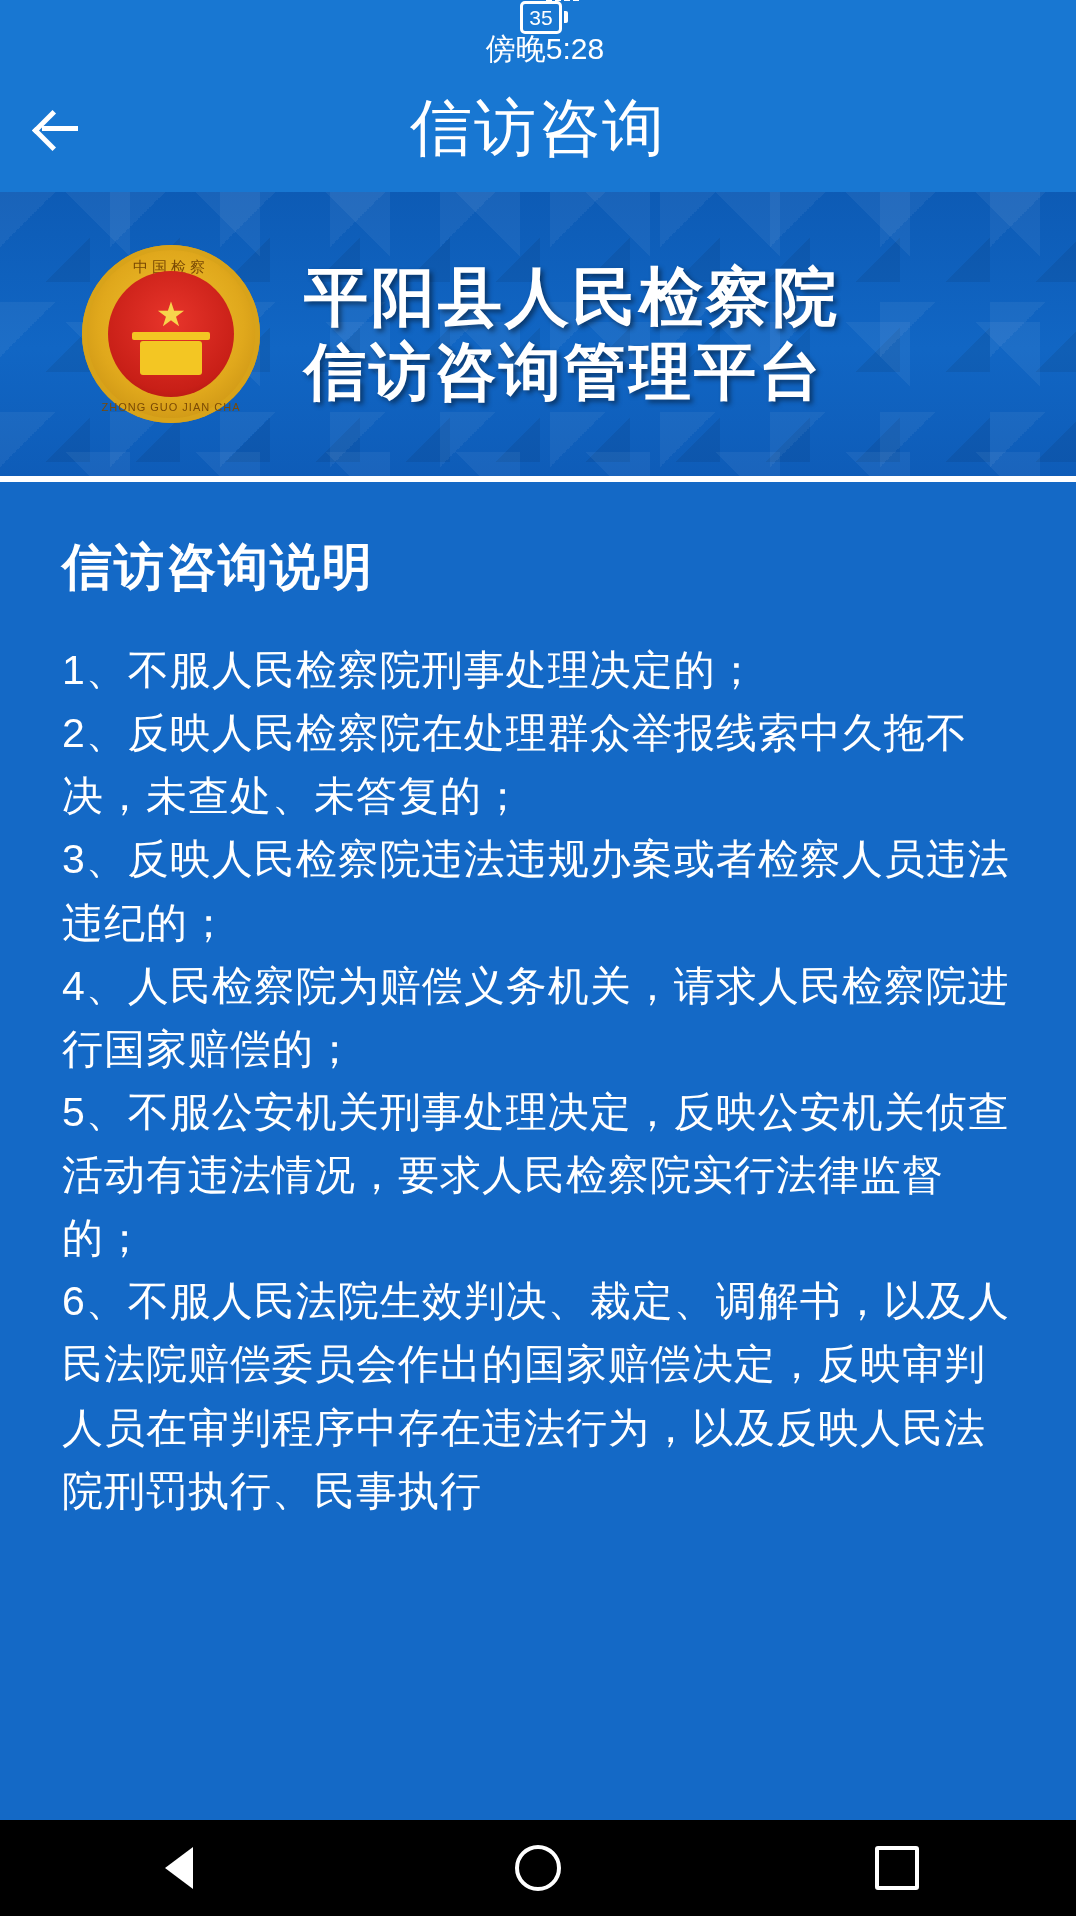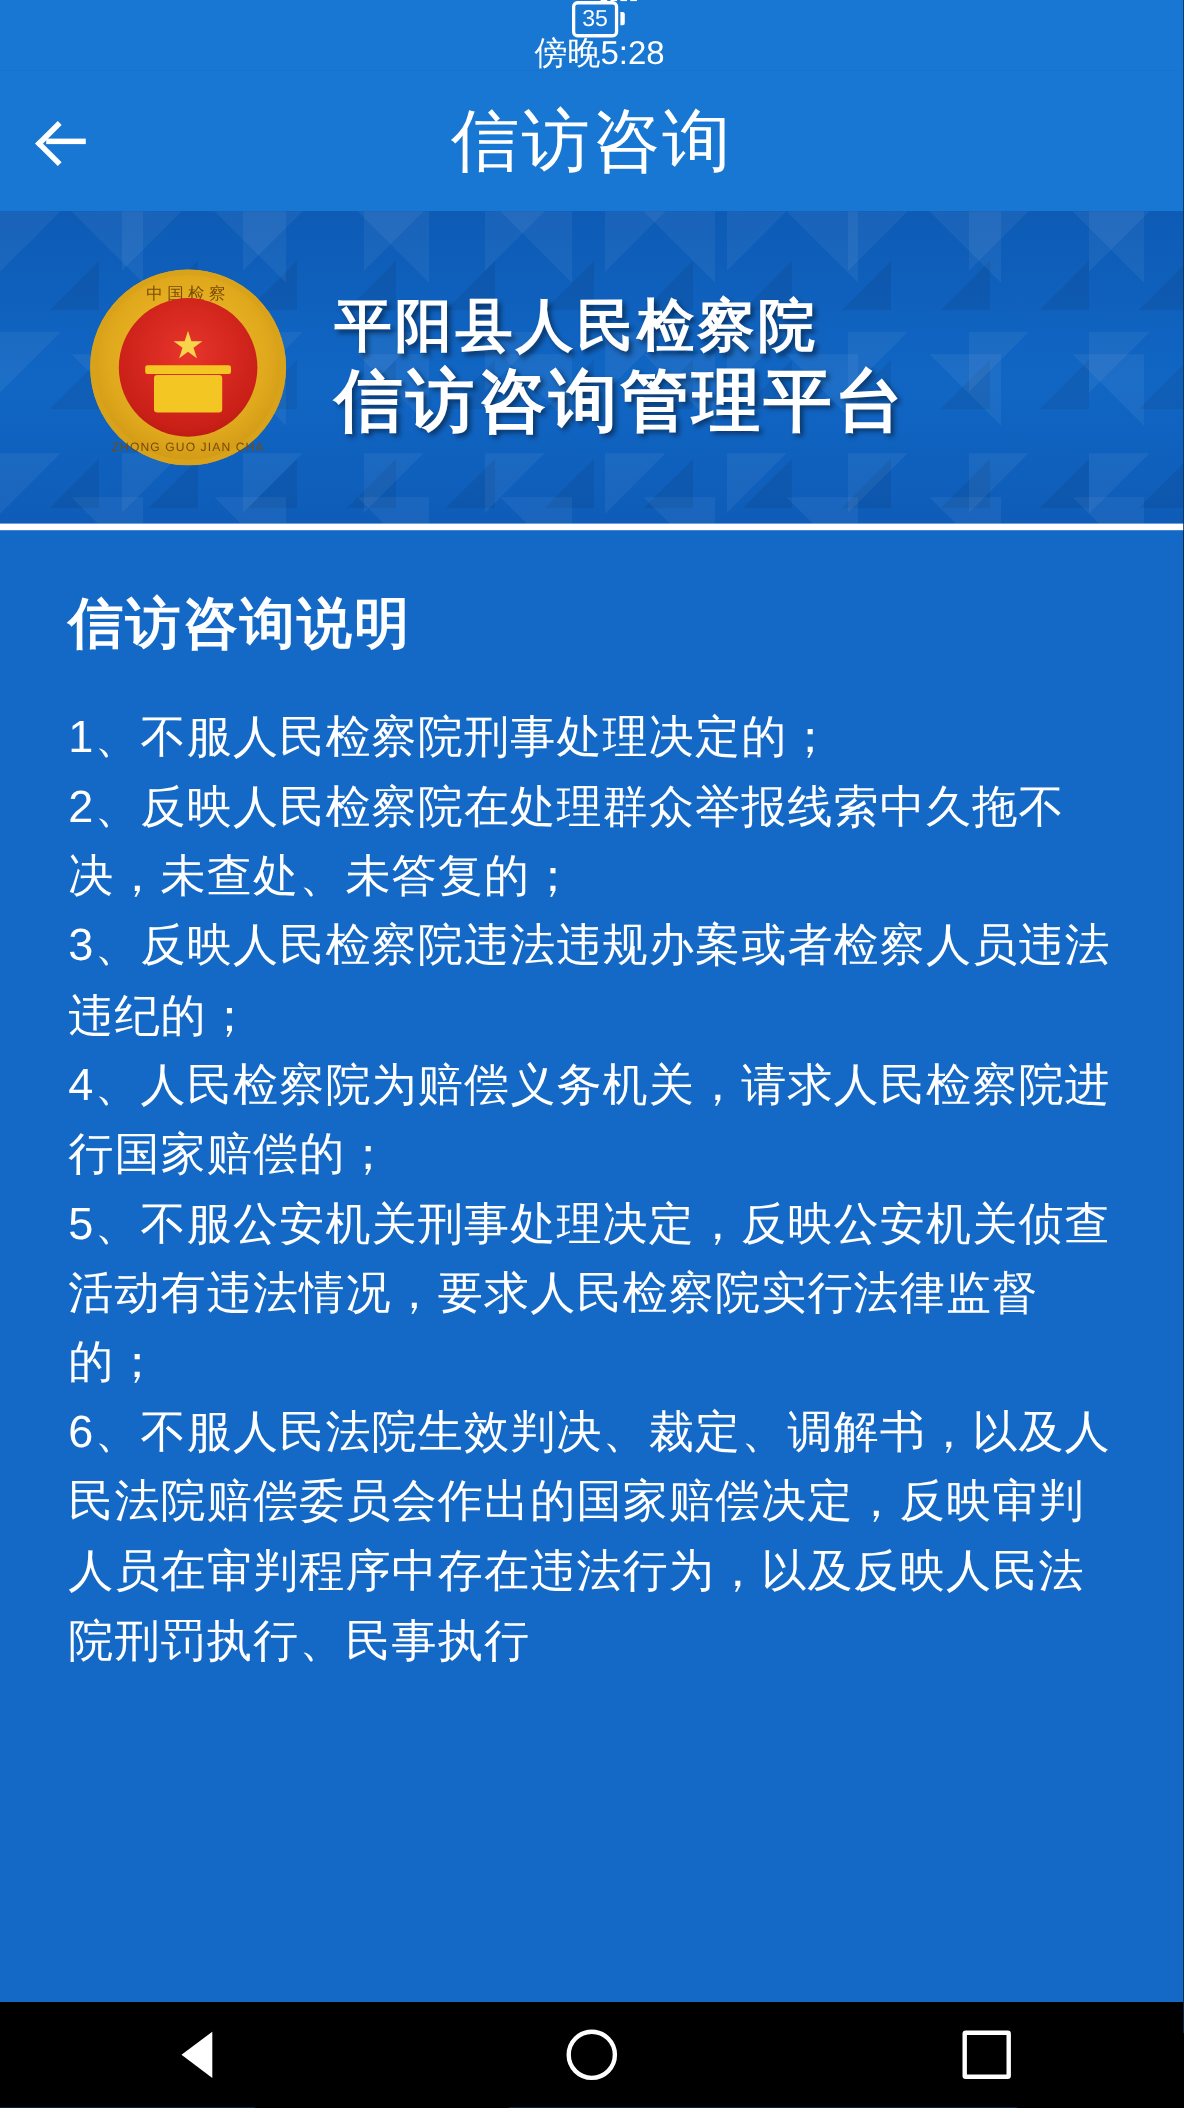--- a/index.html
+++ b/index.html
@@ -266,21 +266,21 @@
     color: #7a4a05;
     font-size: 11px;
     letter-spacing: 1px;
   }
   .banner-text {
     margin-left: 44px;
     color: #ffffff;
     text-shadow: 3px 3px 5px rgba(0,0,0,0.45);
   }
   .banner-line1 {
-    font-size: 52px;
+    font-size: 64px;
     font-weight: bold;
     letter-spacing: 3px;
     line-height: 1.18;
   }
   .banner-line2 {
     font-size: 62px;
     font-weight: bold;
     letter-spacing: 3px;
     line-height: 1.18;
   }

